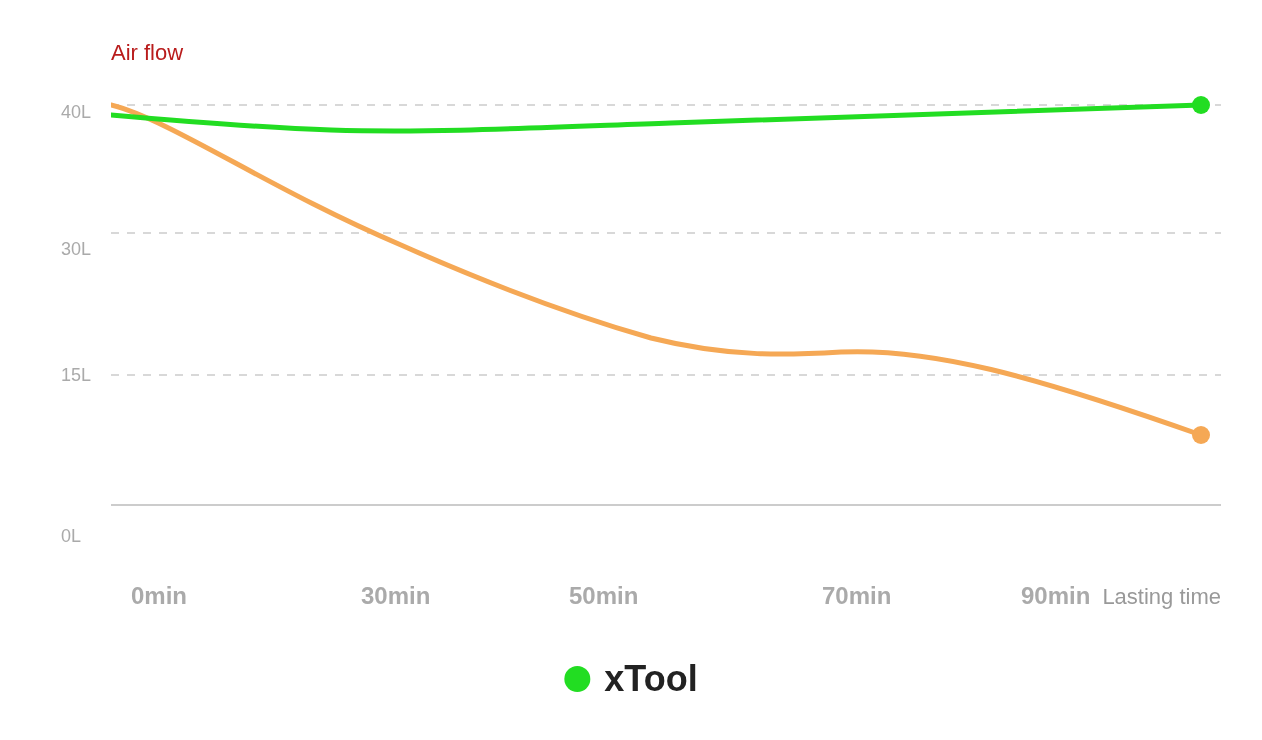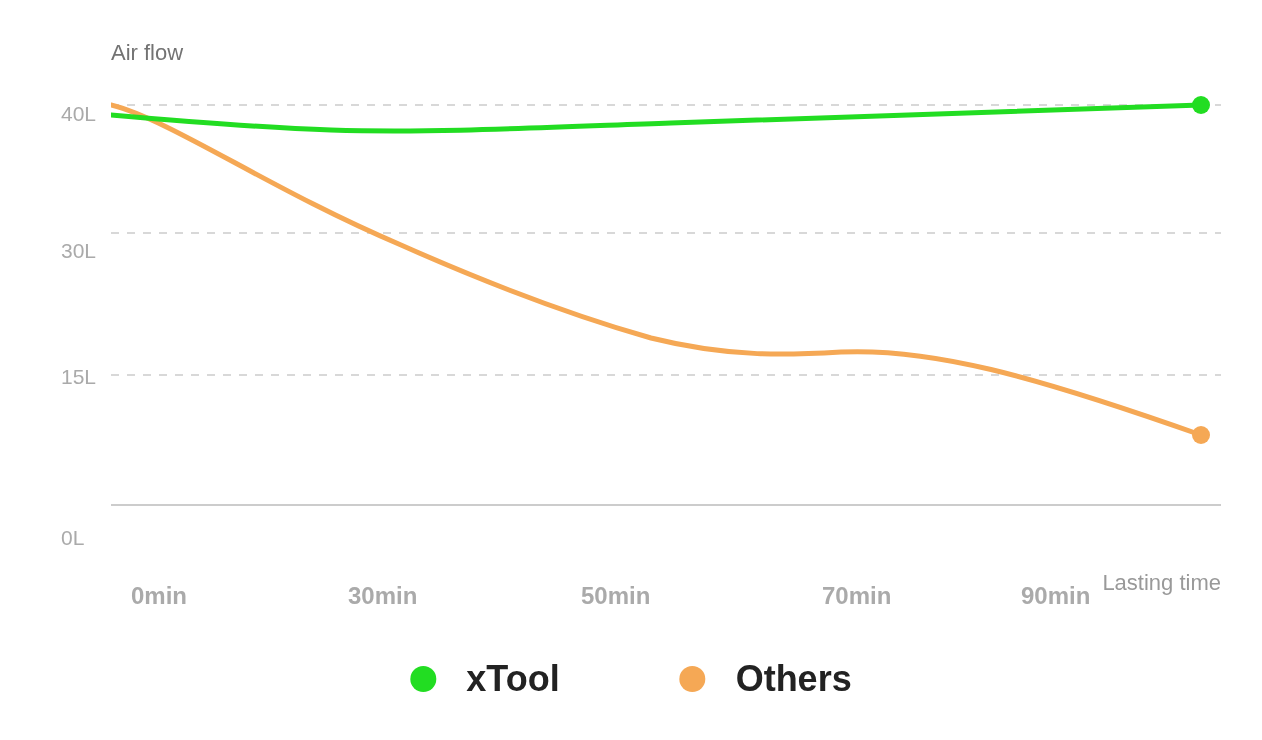--- a/index.html
+++ b/index.html
@@ -17,50 +17,50 @@
     .chart-container {
       width: 1200px;
       height: 680px;
       position: relative;
       padding: 20px 60px 120px 80px;
     }
     .chart-title {
       position: absolute;
       top: 10px;
       left: 80px;
-      color: #737373;
+      color: #b91c1c;
       font-size: 22px;
       font-weight: 400;
     }
     .y-axis-label {
       position: absolute;
       left: 30px;
       color: #aaa;
-      font-size: 21px;
+      font-size: 18px;
       font-weight: 400;
     }
     .y-label-40 { top: 72px; }
     .y-label-30 { top: 209px; }
     .y-label-15 { top: 335px; }
     .y-label-0  { top: 496px; }
     .x-axis-label {
       position: absolute;
       bottom: 100px;
       color: #aaa;
       font-size: 24px;
       font-weight: 700;
     }
     .x-label-0   { left: 100px; }
-    .x-label-30  { left: 317px; }
-    .x-label-50  { left: 550px; }
+    .x-label-30  { left: 330px; }
+    .x-label-50  { left: 538px; }
     .x-label-70  { left: 791px; }
     .x-label-90  { left: 990px; }
     .x-axis-title {
       position: absolute;
-      bottom: 114px;
+      bottom: 100px;
       right: 10px;
       color: #999;
       font-size: 22px;
       font-weight: 400;
     }
     .chart-svg {
       position: absolute;
       top: 60px;
       left: 80px;
       width: 1110px;
@@ -71,21 +71,21 @@
       bottom: 10px;
       left: 50%;
       transform: translateX(-50%);
       display: flex;
       gap: 120px;
       align-items: center;
     }
     .legend-item {
       display: flex;
       align-items: center;
-      gap: 30px;
+      gap: 14px;
       margin-top: 31px;
     }
     .legend-dot {
       width: 26px;
       height: 26px;
       border-radius: 50%;
     }
     .legend-label {
       font-size: 36px;
       font-weight: 700;
@@ -137,19 +137,15 @@
 
     <circle cx="1090" cy="15" r="9" fill="#22dd22"></circle>
 
   </svg>
 
   <div class="legend">
     <div class="legend-item">
       <div class="legend-dot" style="background:#22dd22;"></div>
       <span class="legend-label">xTool</span>
     </div>
-    <div class="legend-item">
-      <div class="legend-dot" style="background:#f5a855;"></div>
-      <span class="legend-label">Others</span>
-    </div>
   </div>
 
 </div>
 
 </body></html>

